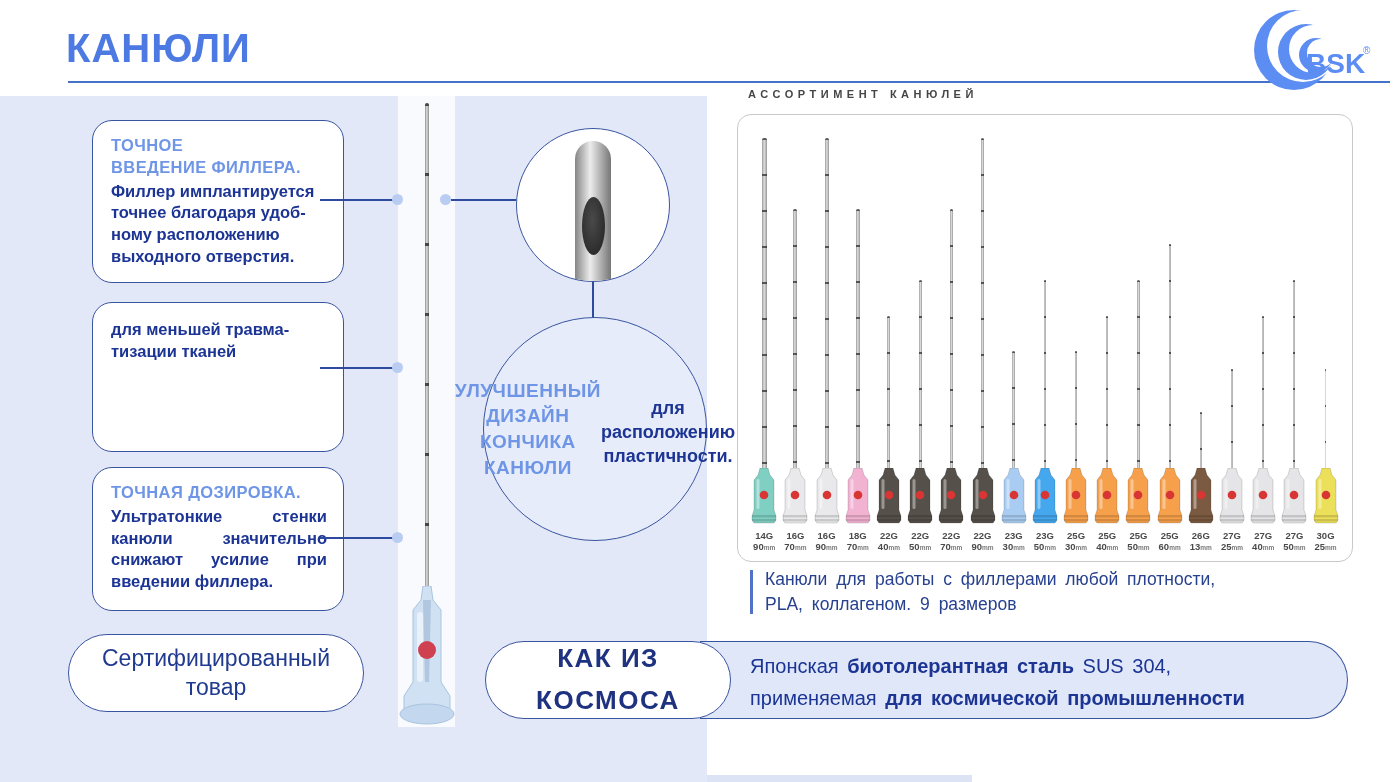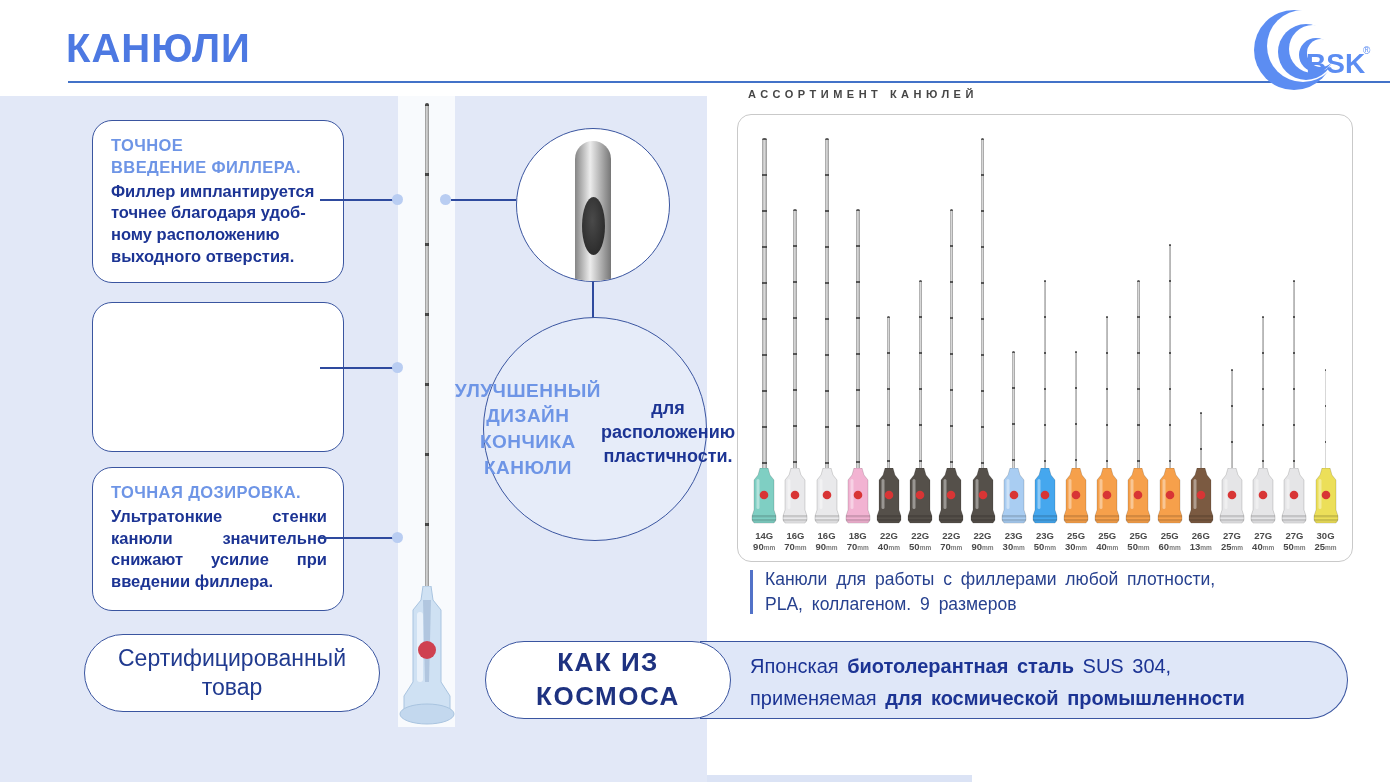--- a/index.html
+++ b/index.html
@@ -18,21 +18,21 @@
 
   
   .callout { left:68px; width:252px; background:#ffffff; border:1.6px solid #3a55a0; border-radius:20px; padding:14px 16px 12px 18px;margin-left:24px; }
   .callout .hd { color:#6e95e6; font-weight:600; font-size:16.5px; line-height:1.32; letter-spacing:.4px; white-space:pre-line; }
   .callout .bd { color:#1c3494; font-weight:600; font-size:16.5px; line-height:1.32; margin-top:2px; white-space:pre-line; }
   .callout .bd.just { white-space:normal; text-align:justify; }
   #callout-1 { top:120px; min-height:163px; }
   #callout-2 { top:302px; min-height:150px; }
   #callout-3 { top:467px; min-height:144px; }
 
-  .cert-box { left:84px; top:634px; width:296px; height:78px; background:#ffffff; border:1.6px solid #3a55a0;
+  .cert-box { left:68px; top:634px; width:296px; height:78px; background:#ffffff; border:1.6px solid #3a55a0;
               border-radius:39px; display:flex; align-items:center; justify-content:center; text-align:center;
               color:#203a8f; font-size:23px; line-height:1.25; padding:0 18px; }
 
   
   .hline { height:1.6px; background:#2e4a9e; }
   .dot { width:11px; height:11px; border-radius:50%; background:#b9cdf2; }
 
   
   .main-shaft { left:425px; top:103px; width:4px; height:492px; border-radius:3px 3px 0 0;
       background-image:repeating-linear-gradient(to bottom, rgba(40,40,40,.8) 0 3px, rgba(0,0,0,0) 3px 70px),
@@ -67,21 +67,21 @@
   .nlabel { margin-top:5px; text-align:center; font-size:9.5px; font-weight:bold; color:#4a4a4a; line-height:1.15; }
   .nlabel .len i { font-style:normal; font-size:6.5px; font-weight:bold; color:#7a7a7a; }
 
   .caption-bar { left:750px; top:570px; width:3px; height:44px; background:#5272c8; }
   .caption { left:765px; top:567px; font-size:17.5px; color:#27418f; line-height:1.45; word-spacing:4px; }
 
   
   .steel-pill { left:700px; top:641px; width:648px; height:78px; background:#dfe7f8; border:1.6px solid #3a55a0;
                 border-radius:0 40px 40px 0; border-left:none; }
   .badge-pill { left:485px; top:641px; width:246px; height:78px; background:#ffffff; border:1.6px solid #3a55a0;
-                border-radius:40px; display:flex; flex-direction:column; align-items:center; justify-content:center;
+                border-radius:40px; display:flex; flex-direction:column; align-items:center; justify-content:space-between;
                 color:#1e3280; font-size:26px; font-weight:800; letter-spacing:1.5px; line-height:1.3; }
   .steel-text { left:750px; top:650px; font-size:20px; color:#1c3494; line-height:1.62; word-spacing:3px; }
   .steel-text b { font-weight:700; }
 
   .bottom-strip { left:707px; top:775px; width:265px; height:7px; background:#dbe3f5; }
 </style>
 </head>
 <body>
 
 <div class="abs page-title">КАНЮЛИ</div>
@@ -114,20 +114,22 @@
 
 <div class="abs callout" id="callout-1">
   <div class="hd">ТОЧНОЕ
 ВВЕДЕНИЕ ФИЛЛЕРА.</div>
   <div class="bd">Филлер имплантируется
 точнее благодаря удоб-
 ному расположению
 выходного отверстия.</div>
 </div>
 <div class="abs callout" id="callout-2">
+  <div class="bd">для меньшей травма-
+тизации тканей</div>
 </div>
 <div class="abs callout" id="callout-3">
   <div class="hd">ТОЧНАЯ ДОЗИРОВКА.</div>
   <div class="bd just">Ультратонкие стенки канюли значительно снижают усилие при введении филлера.</div>
 </div>
 
 <div class="abs cert-box">Сертифицированный товар</div>
 
 <div class="abs hline" style="left:320px; top:199px; width:74px;"></div>
 <div class="abs dot" style="left:392px; top:194px;"></div>

